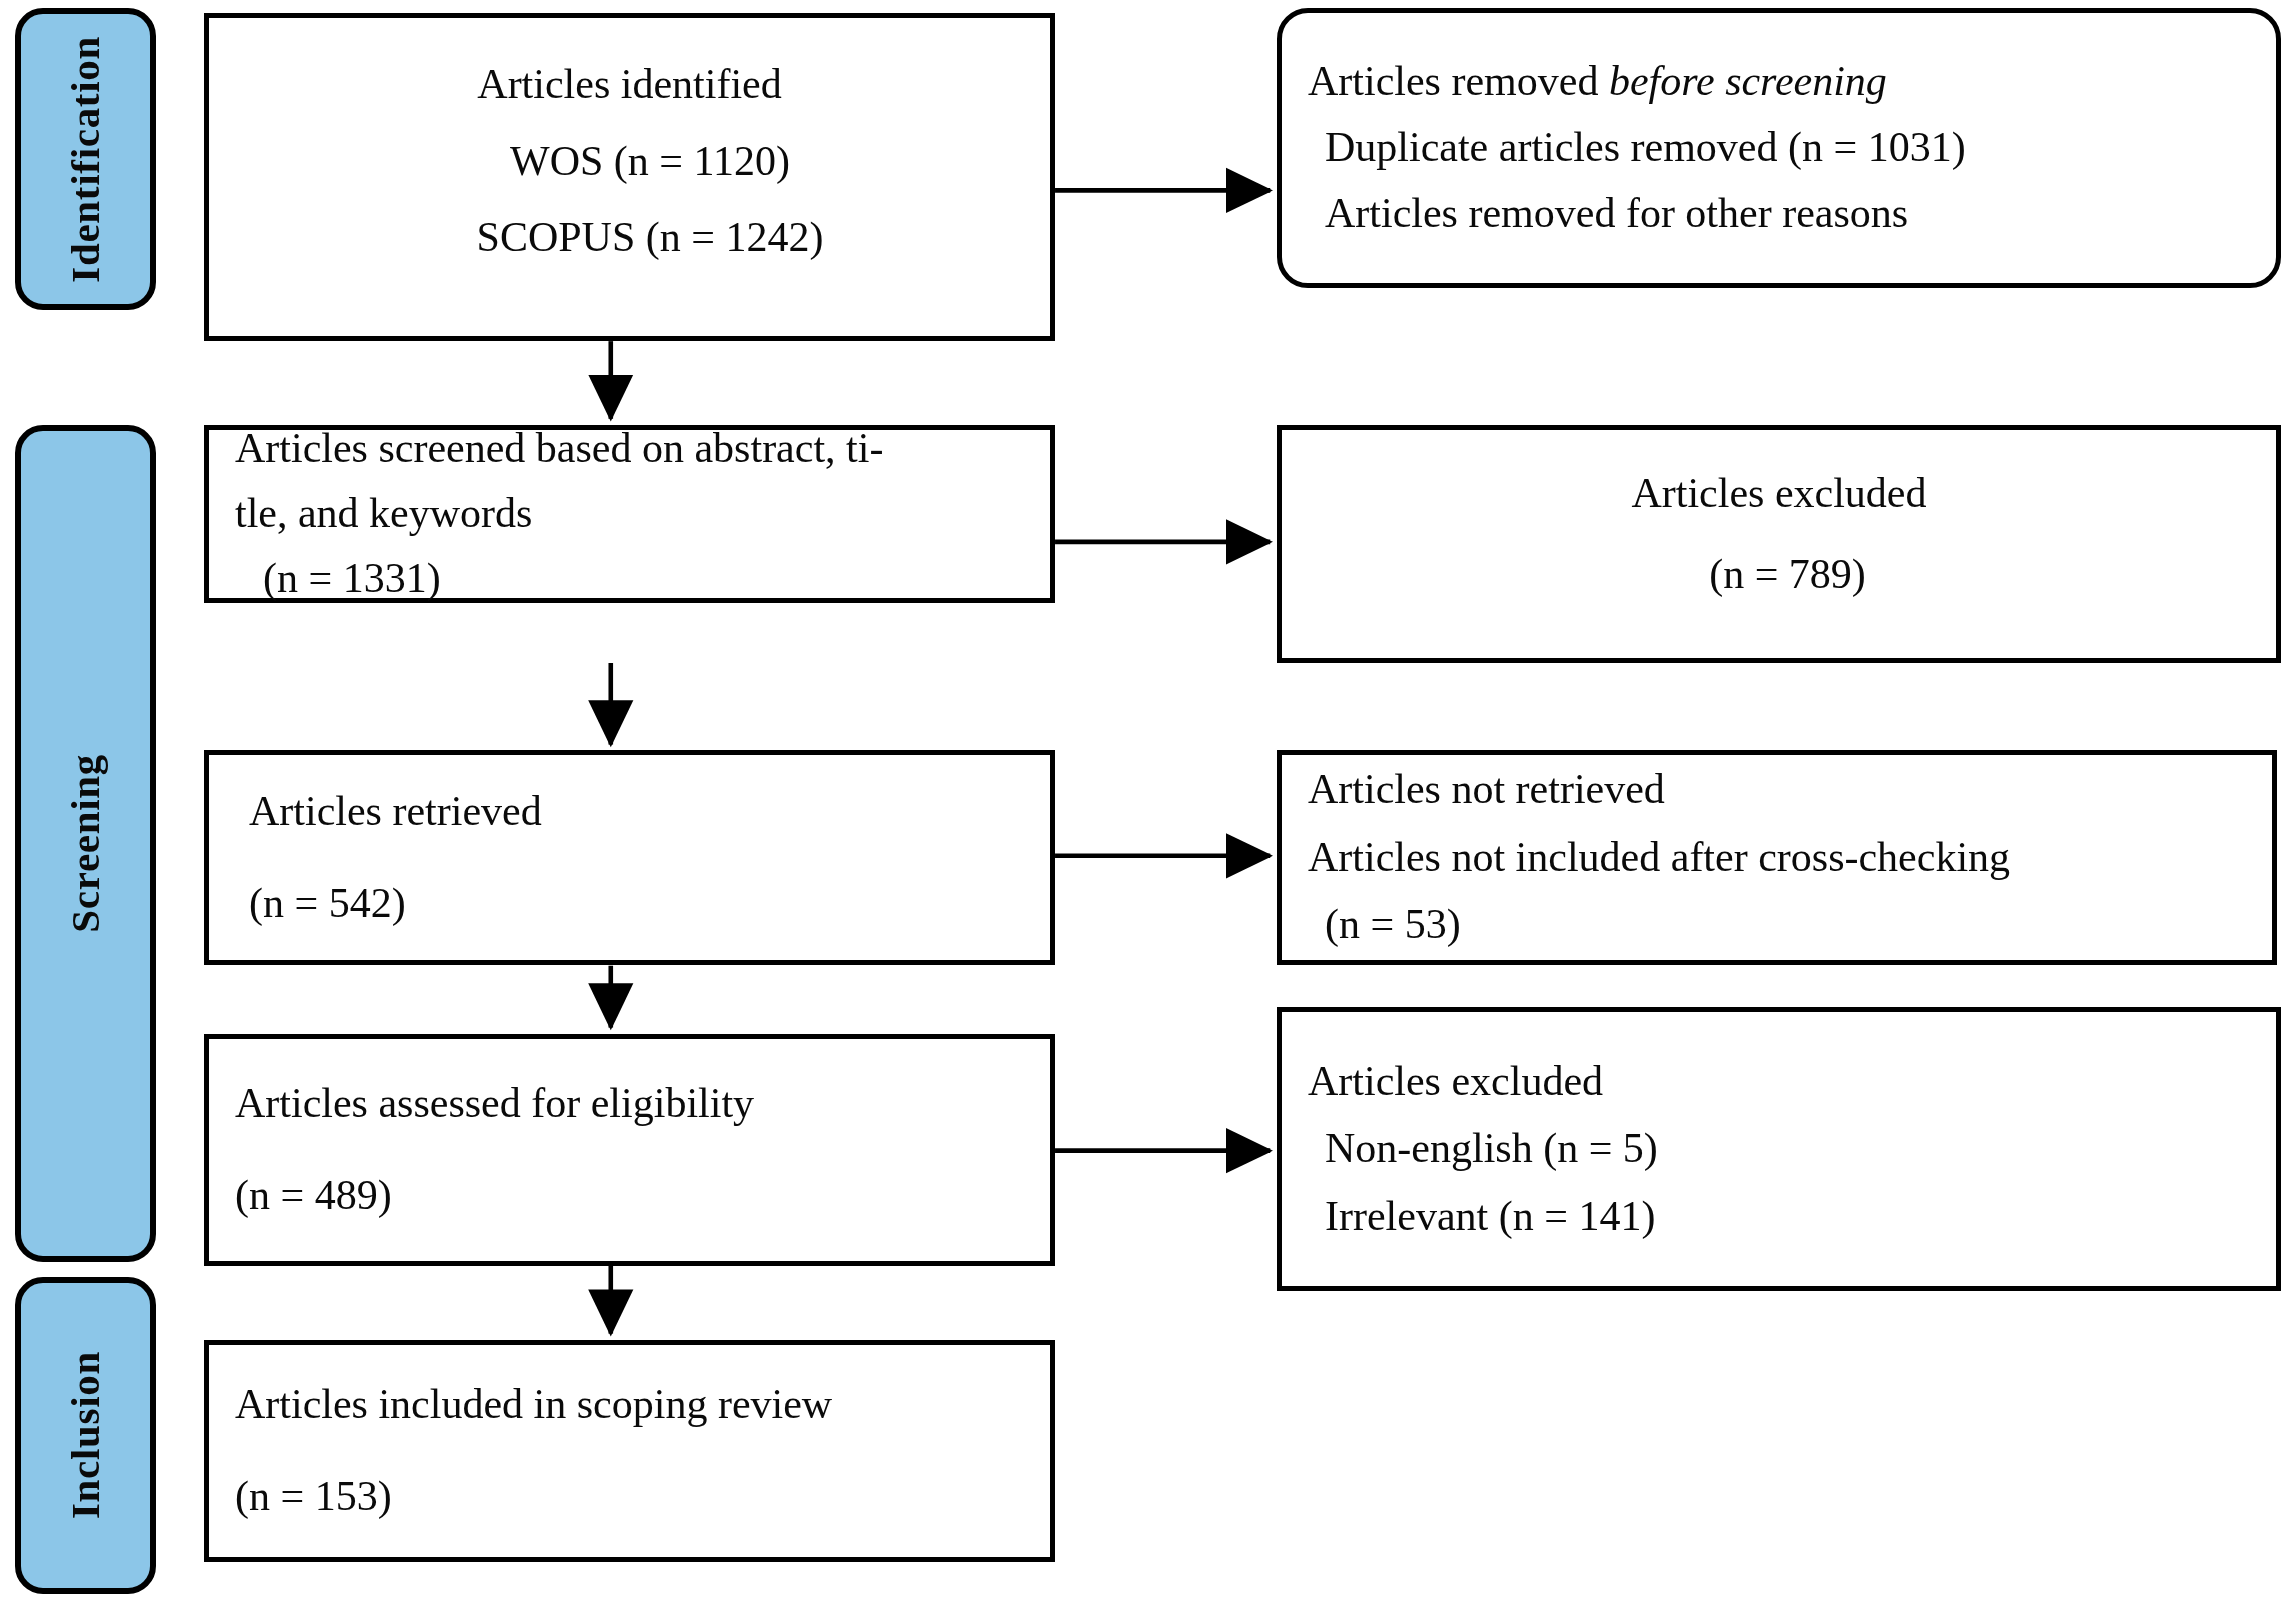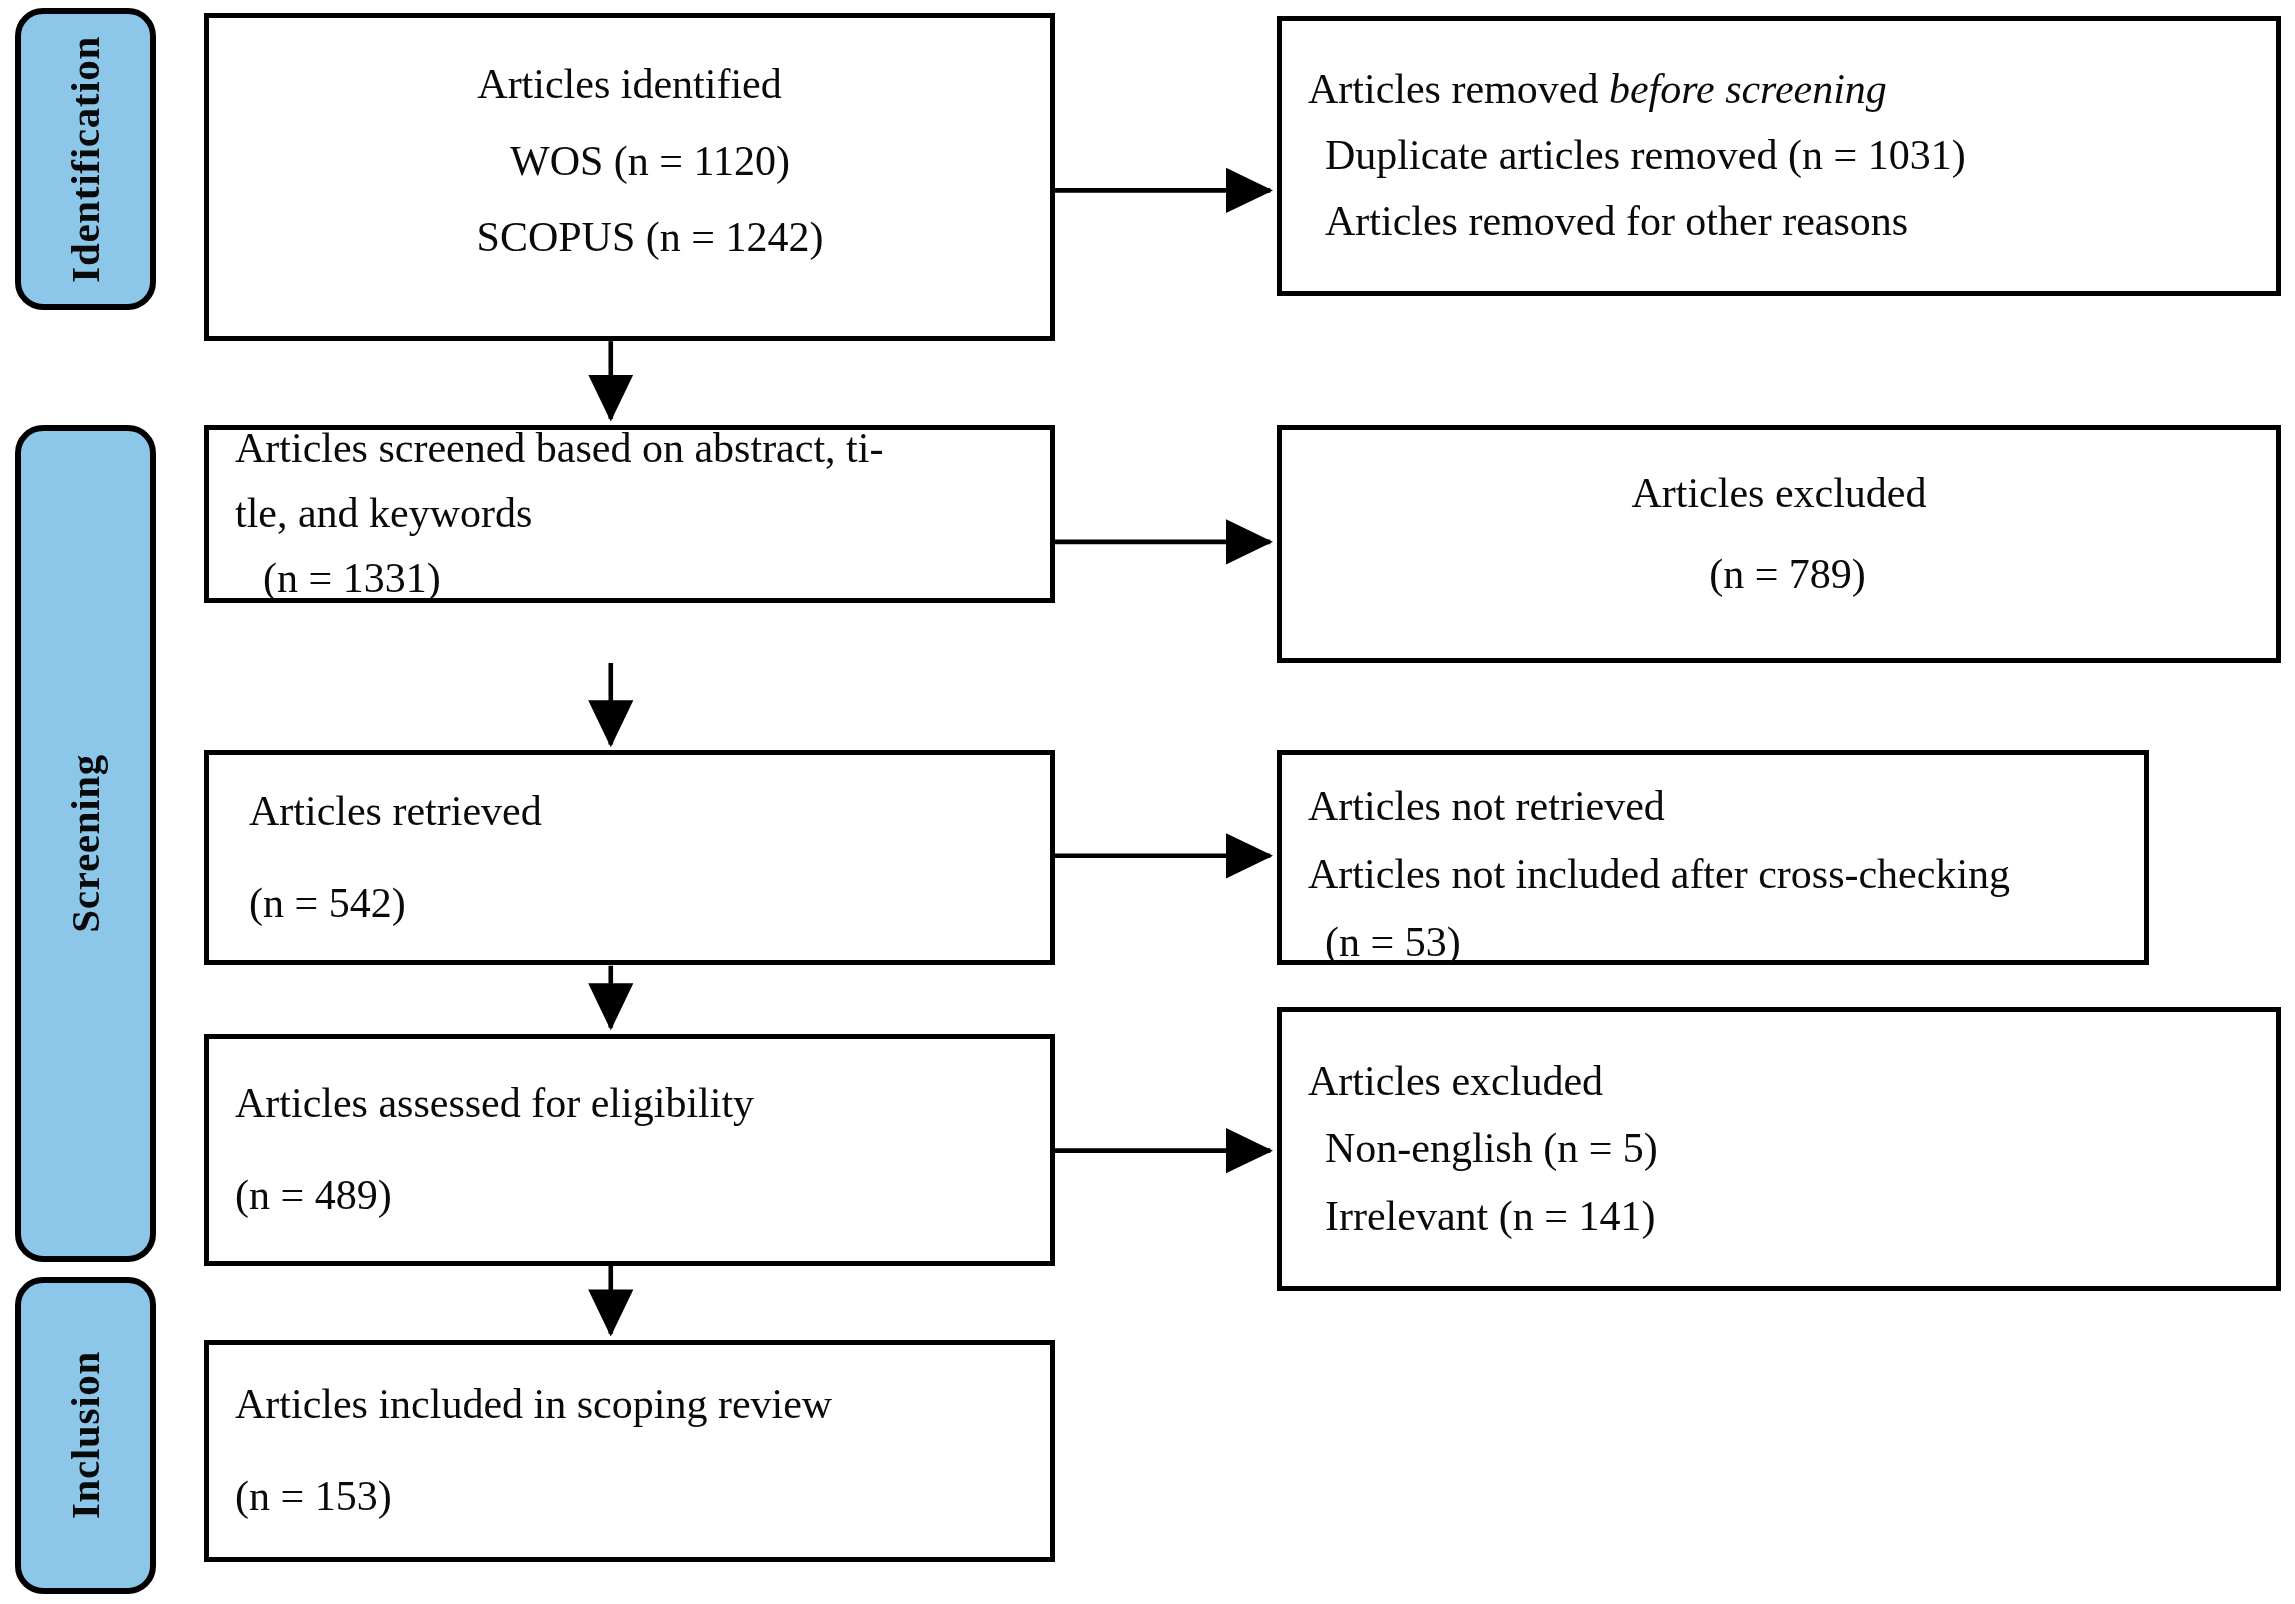--- a/index.html
+++ b/index.html
@@ -83,21 +83,21 @@
   <div class="stage-bar" style="left:14.5px; top:1277px; width:141px; height:317px;">
     <span class="stage-bar-label">Inclusion</span>
   </div>
 
   <div class="flow-box pad-top-1" style="left:204px; top:13px; width:851px; height:328px;">
     <div class="box-line">Articles identified</div>
     <div class="box-line indent-1" style="margin-top:17px;">WOS (n = 1120)</div>
     <div class="box-line indent-1" style="margin-top:17px;">SCOPUS (n = 1242)</div>
   </div>
 
-  <div class="flow-box" style="left:1277px; top:16px; width:1004px; height:280px;">
+  <div class="flow-box" style="left:1277px; top:8px; width:1004px; height:280px;border-radius:31px;">
     <div class="box-line italic-tail">
       <span>Articles removed </span><span class="ital">before screening</span>
     </div>
     <div class="box-line indent-2" style="margin-top:6.6px;">Duplicate articles removed (n = 1031)</div>
     <div class="box-line indent-2" style="margin-top:6.6px;">Articles removed for other reasons</div>
   </div>
 
   <div class="flow-box" style="left:204px; top:425px; width:851px; height:178px;">
     <div class="box-line">Articles screened based on abstract, ti-</div>
     <div class="box-line" style="margin-top:5.3px;">tle, and keywords</div>
@@ -107,21 +107,21 @@
   <div class="flow-box pad-top-1" style="left:1277px; top:425px; width:1004px; height:238px; padding-top:34px;">
     <div class="box-line">Articles excluded</div>
     <div class="box-line indent-2" style="margin-top:21px;">(n = 789)</div>
   </div>
 
   <div class="flow-box" style="left:204px; top:750px; width:851px; height:215px;padding-left:40px;">
     <div class="box-line">Articles retrieved</div>
     <div class="box-line" style="margin-top:32px;">(n = 542)</div>
   </div>
 
-  <div class="flow-box" style="left:1277px; top:750px; width:872px; height:215px;justify-content:space-between;">
+  <div class="flow-box" style="left:1277px; top:750px; width:1000px; height:215px;">
     <div class="box-line">Articles not retrieved</div>
     <div class="box-line" style="margin-top:8px;">Articles not included after cross-checking</div>
     <div class="box-line indent-2" style="margin-top:8px;">(n = 53)</div>
   </div>
 
   <div class="flow-box" style="left:204px; top:1034px; width:851px; height:232px;">
     <div class="box-line">Articles assessed for eligibility</div>
     <div class="box-line" style="margin-top:32px;">(n = 489)</div>
   </div>
 

